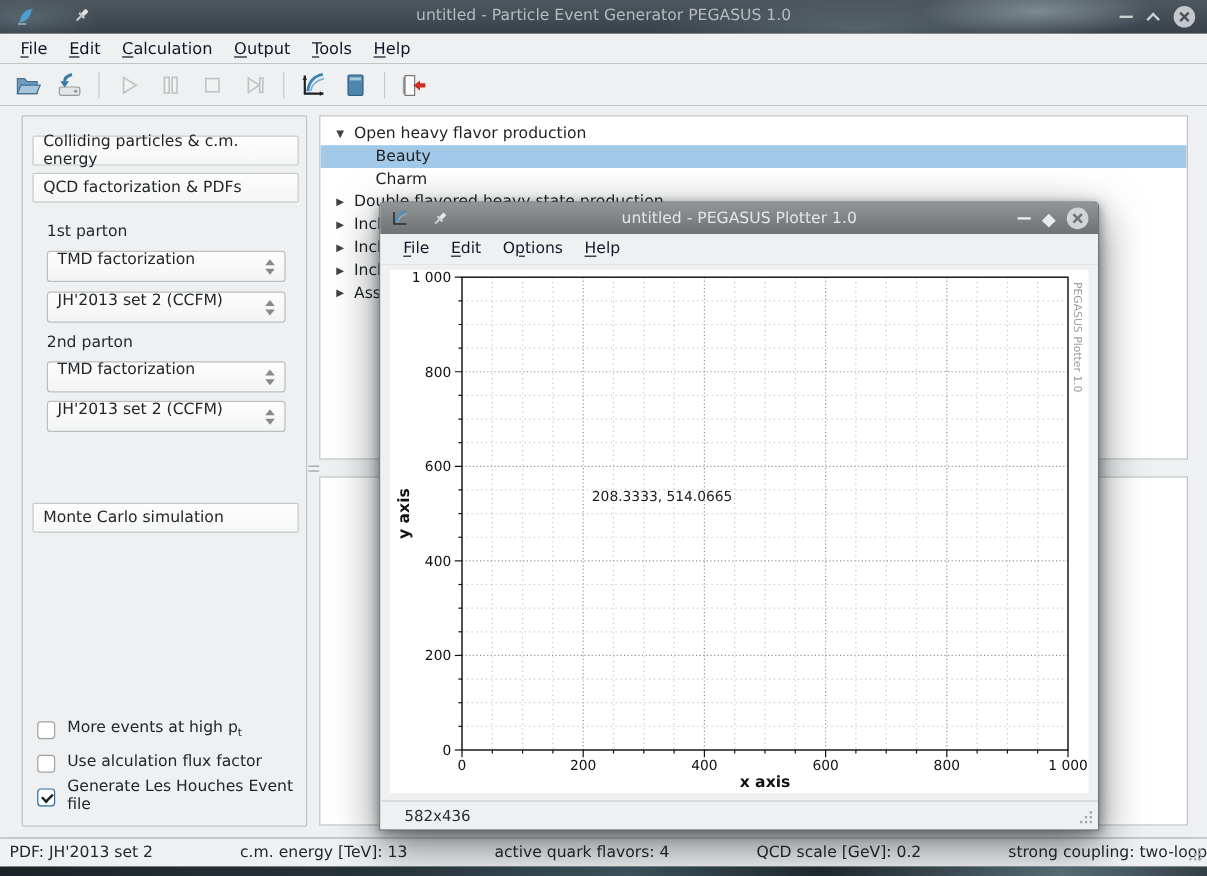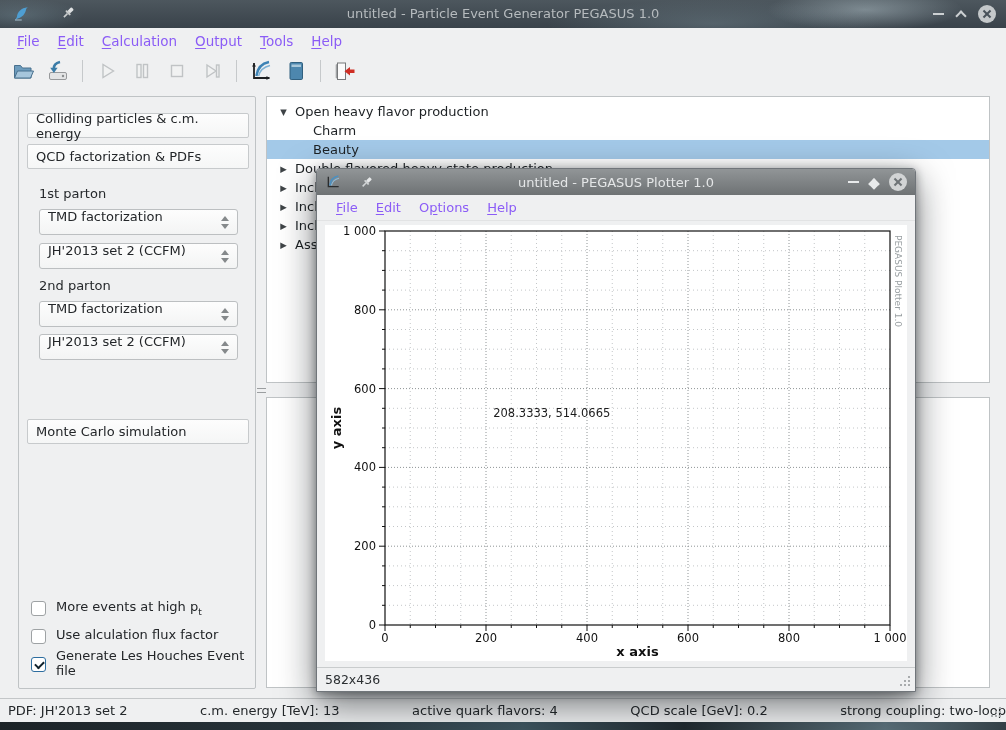--- a/index.html
+++ b/index.html
@@ -31,21 +31,21 @@
   .wb-chev { width:8px; height:8px; border-left:2px solid #ccd0d2; border-top:2px solid #ccd0d2;
     transform:rotate(45deg); margin-top:3px; }
   .wb-close { width:18px; height:18px; border-radius:50%; background:#c4c8ca; position:relative; }
   .wb-close::before,.wb-close::after { content:""; position:absolute; left:4px; top:8px;
     width:10px; height:2px; background:#49525a; }
   .wb-close::before { transform:rotate(45deg); } .wb-close::after { transform:rotate(-45deg); }
 
   
   .menubar { position:absolute; left:0; top:28px; width:1006px; height:25px; background:#eff0f1;
     display:flex; align-items:center; padding-left:8px; }
-  .menu-item { padding:0 9px; font-size:13.5px; color:#8b5cf6; cursor:default;text-align:center; }
+  .menu-item { padding:0 9px; font-size:13.5px; color:#0f172a; cursor:default;text-align:center; }
   .toolbar { position:absolute; left:0; top:53px; width:1006px; height:35px; background:#eff0f1;
     display:flex; align-items:center; padding-left:8px; }
   .tbtn { width:30px; height:30px; display:flex; align-items:center; justify-content:center; margin-right:5px; }
   .tsep { width:1px; height:22px; background:#c6c9cb; margin:0 9px 0 4px; }
   .content { position:absolute; left:0; top:88px; width:1006px; height:610px; background:#eff0f1; }
 
   
   .left-frame { position:absolute; left:18px; top:96px; width:238px; height:593px;
     border:1px solid #bfc3c5; border-radius:2px; }
   .acc-btn,.panel-btn { position:absolute; left:8px; width:222px; height:25px;
@@ -105,21 +105,21 @@
   .p-wbtns { margin-left:auto; display:flex; align-items:center; gap:11px; z-index:2; }
   .p-wbtns .wb-dash,.p-wbtns .wb-chev { background:#e8eaeb; border-color:#e8eaeb; }
   .p-wbtns .wb-dash{ background:#e8eaeb; }
   .p-wbtns .wb-close { background:#d2d4d5; } .p-wbtns .wb-close::before,.p-wbtns .wb-close::after{ background:#6e7376; }
   .p-menubar { height:26px; background:#eff0f1; display:flex; align-items:center; padding-left:10px;
     border-bottom:1px solid #e2e3e4; }
   .p-menubar .menu-item { font-size:13px; }
   .p-client { position:absolute; left:0; right:0; top:52px; bottom:24px; background:#eff0f1; }
   #plot-svg { position:absolute; left:8px; top:4px; background:#fff; }
   .p-status { position:absolute; left:0; right:0; bottom:0; height:24px; background:#eff0f1;
-    border-top:1px solid #c9cccd; display:flex; align-items:center; padding-left:8px;
+    border-top:1px solid #c9cccd; display:flex; align-items:center; padding-left:20px;
     font-size:12.5px; color:#2b2f32; }
   svg text { font-family:"DejaVu Sans","Liberation Sans",sans-serif; }
   .disabled { opacity:.9; }
   u { text-underline-offset:2px; }
 </style>
 </head>
 <body>
 
 <div class="screen">
 
@@ -277,27 +277,27 @@
       <span><span>Generate Les Houches Event file</span><sub></sub></span>
     </div>
   </div>
 
   <div class="tree-frame">
     <div class="tree-rows">
       <div class="tree-row">
         <span class="arrow">▼</span>
         <span class="lbl lvl0">Open heavy flavor production</span>
       </div>
-      <div class="tree-row">
-        <span class="arrow"></span>
-        <span class="lbl lvl1">Charm</span>
-      </div>
       <div class="tree-row checked">
         <span class="arrow"></span>
         <span class="lbl lvl1">Beauty</span>
+      </div>
+      <div class="tree-row">
+        <span class="arrow"></span>
+        <span class="lbl lvl1">Charm</span>
       </div>
       <div class="tree-row">
         <span class="arrow">▶</span>
         <span class="lbl lvl0">Double flavored heavy state production</span>
       </div>
       <div class="tree-row">
         <span class="arrow">▶</span>
         <span class="lbl lvl0">Inclusive quarkonia production</span>
       </div>
       <div class="tree-row">

